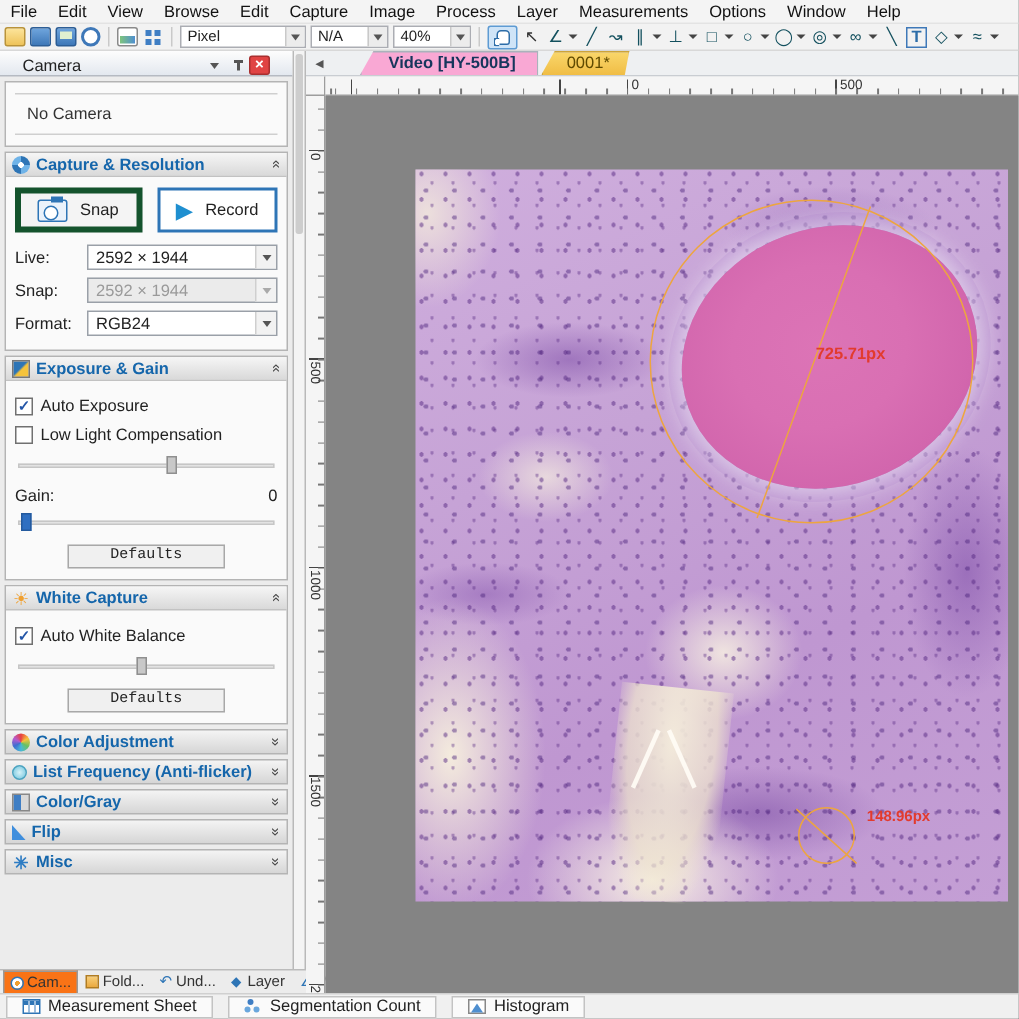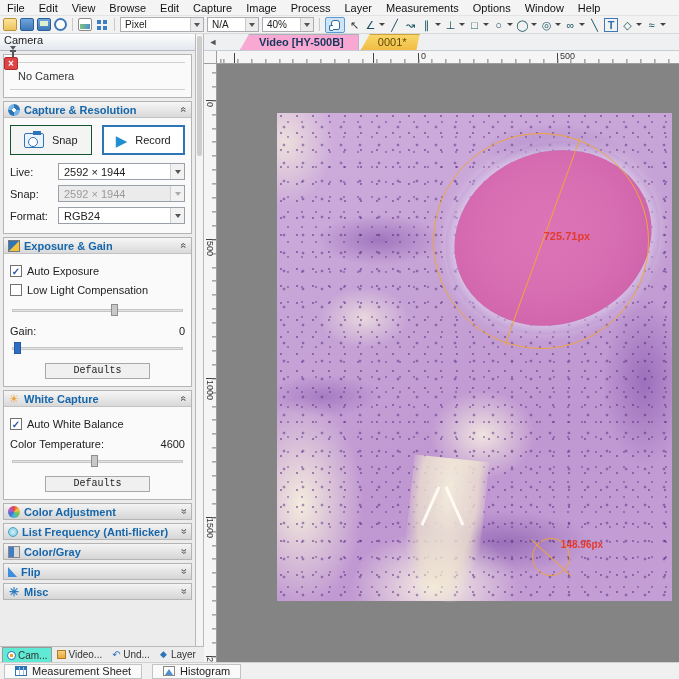--- a/index.html
+++ b/index.html
@@ -28,21 +28,21 @@
   .tri-dn { width:0; height:0; border-left:3px solid transparent; border-right:3px solid transparent; border-top:4px solid #555; }
   .hand-btn { width:20px; height:16px; background:#cfe4f7; border:1px solid #5e9bd3; border-radius:2px; display:flex; align-items:center; justify-content:center; }
   .hand-shape { width:9px; height:10px; background:#fff; border:1px solid #2d6da8; border-radius:3px 3px 2px 2px; position:relative; }
   .hand-shape:after { content:""; position:absolute; left:-3px; top:4px; width:3px; height:4px; background:#fff; border:1px solid #2d6da8; border-right:none; border-radius:2px 0 0 2px; }
   .tool { min-width:13px; text-align:center; color:#13505e; font-size:11px; line-height:16px; cursor:default; }
   .tool.boxed { border:1px solid #3e78b8; color:#2d6da8; font-weight:bold; width:14px; height:14px; line-height:12px; }
   .caret { width:0; height:0; border-left:3px solid transparent; border-right:3px solid transparent; border-top:3px solid #444; margin-left:-1px; }
 
   
   .panel { position:absolute; left:0; top:34px; width:196px; height:612px; background:#ececec; border-right:1px solid #b9b9b9; overflow:hidden; }
-  .panel-titlebar { height:17px; background:linear-gradient(#fdfdfd,#e3e8ef); border-bottom:1px solid #b5bac2; display:flex; align-items:flex-start; padding:0 4px;flex-direction:column; }
+  .panel-titlebar { height:17px; background:linear-gradient(#fdfdfd,#e3e8ef); border-bottom:1px solid #b5bac2; display:flex; align-items:flex-end; padding:0 15px; }
   .panel-title { flex:1; color:#222; }
   .pt-btn { width:14px; height:13px; display:flex; align-items:center; justify-content:center; margin-left:2px; }
   .pin-shape { width:2px; height:7px; background:#555; position:relative; }
   .pin-shape:before { content:""; position:absolute; left:-2px; top:0; width:6px; height:2px; background:#555; }
   .close-btn { width:14px; height:13px; background:#e04343; border:1px solid #a82f2f; border-radius:2px; color:#fff; font-weight:bold; font-size:10px; line-height:11px; text-align:center; }
 
   .sec { margin:3px 3px 0 3px; border:1px solid #b4b4b4; background:#fafafa; }
   .sec-head { height:16px; background:linear-gradient(#f6f6f6,#d9d9d9); border-bottom:1px solid #c2c2c2; display:flex; align-items:center; padding:0 4px; gap:4px; }
   .sec-title { flex:1; color:#1566ab; font-weight:bold; font-size:11px; }
   .chev { font-size:10px; color:#444; display:inline-block; transform:rotate(90deg); }
@@ -59,21 +59,21 @@
   .sic-colorgray { background:linear-gradient(90deg,#3f7ec4 50%,#d9d9d9 50%); border:1px solid #888; }
   .sic-flip { width:0; height:0; border-bottom:10px solid #3f8edd; border-right:9px solid transparent; border-radius:0; margin-top:1px; }
   .sic-darkfield { border-radius:50%; background:#0e7a9e; position:relative; }
   .sic-darkfield:after { content:""; position:absolute; left:3px; top:5px; width:6px; height:2px; background:#fff; }
   .sic-misc { color:#2e7cc3; font-size:12px; line-height:12px; text-align:center; font-weight:bold; }
 
   .hline { height:1px; background:#cfcfcf; margin:3px 0; }
   .nocam { padding:4px 8px; color:#333; }
 
   .cap-btns { display:flex; gap:10px; margin:3px 0 8px 0; }
-  .btn-snap { flex:1; height:30px; background:#f4f4f4; border:1px solid #14532d; display:flex; align-items:center; justify-content:center; gap:8px; }
+  .btn-snap { flex:1; height:30px; background:#f4f4f4; border:4px solid #14532d; display:flex; align-items:center; justify-content:center; gap:8px; }
   .btn-record { flex:1; height:30px; background:#fff; border:2px solid #2e75b6; display:flex; align-items:center; justify-content:center; gap:8px; }
   .snap-ic { width:20px; height:15px; border:1px solid #2e75b6; border-radius:2px; background:#eaf2fb; position:relative; }
   .snap-ic:before { content:""; position:absolute; left:3px; top:3px; width:8px; height:8px; border:1px solid #2e75b6; border-radius:50%; background:#fff; }
   .snap-ic:after { content:""; position:absolute; right:2px; top:-3px; width:8px; height:4px; background:#2e75b6; }
   .rec-ic { color:#1f8fd0; font-size:15px; line-height:15px; }
   .fieldrow { display:flex; align-items:center; margin:5px 0; }
   .fieldrow .flabel { width:48px; color:#222; }
   .combo { flex:1; height:17px; background:#fff; border:1px solid #9aa0a8; display:flex; align-items:center; justify-content:space-between; padding-left:5px; }
   .combo.disabled { background:#ebebeb; color:#9a9a9a; }
   .combo .arr { width:14px; height:15px; display:flex; align-items:center; justify-content:center; background:#f2f2f2; border-left:1px solid #cfcfcf; }
@@ -84,21 +84,21 @@
   .slider { position:relative; height:14px; margin:2px 2px 8px 2px; }
   .slider .track { position:absolute; left:0; right:0; top:6px; height:3px; background:#e3e3e3; border:1px solid #c6c6c6; }
   .slider .thumb { position:absolute; top:1px; width:7px; height:12px; background:#c8c8c8; border:1px solid #8f8f8f; }
   .slider .thumb.blue { background:#2f6fc1; border-color:#245a9e; }
   .btn-defaults { display:block; margin:6px auto 3px auto; width:105px; height:16px; background:#f0f0f0; border:1px solid #a8a8a8; text-align:center; line-height:14px; font-family:"Liberation Mono",monospace; font-size:10px; color:#222; }
 
   .colhead { margin:3px 3px 0 3px; height:17px; border:1px solid #b4b4b4; background:linear-gradient(#f4f4f4,#d6d6d6); display:flex; align-items:center; gap:4px; padding:0 4px; }
 
   .panel-tabs { position:absolute; left:0; top:646px; width:204px; height:16px; background:#ececec; border-top:1px solid #bbb; display:flex; align-items:flex-end; padding-left:2px; }
   .ptab { height:15px; display:flex; align-items:center; gap:2px; padding:0 4px; font-size:10px; color:#333; border:1px solid transparent; }
-  .ptab.active { background:#5eead4; border:1px solid #999; border-bottom:none; }
+  .ptab.active { background:#f97316; border:1px solid #999; border-bottom:none; }
   .pico { width:9px; height:9px; display:inline-block; }
   .pico-cam { border-radius:50%; border:1px solid #2e75b6; background:radial-gradient(circle 2px at 50% 50%, #f0a030 80%, #fff 0); }
   .pico-fold { background:linear-gradient(#f8cf7a,#eaa93f); border:1px solid #b07c22; }
   .pico-und { color:#2e75b6; font-size:10px; line-height:9px; }
   .pico-layer { color:#2e75b6; font-size:9px; line-height:9px; }
   .pico-mea { color:#2e75b6; font-size:9px; line-height:9px; }
 
   .panel-scroll { position:absolute; left:196px; top:34px; width:8px; height:612px; background:#f4f4f4; border-right:1px solid #b9b9b9; }
   .panel-scroll .thumb { position:absolute; left:1px; top:2px; width:5px; height:120px; background:#cdcdcd; border-radius:2px; }
 
@@ -162,21 +162,21 @@
   .vl2 { left:176px; top:372px; transform:rotate(-24deg); }
 
   .meas-circle { position:absolute; border:1px solid #eda53f; border-radius:50%; }
   .mc-big { left:216px; top:69px; width:216px; height:216px; }
   .mc-small { left:315px; top:474px; width:38px; height:38px; }
   .meas-line { position:absolute; height:0; border-top:1px solid #eda53f; }
   .ml-big { left:215px; top:177px; width:221px; transform:rotate(110deg); }
   .ml-small { left:307px; top:493px; width:54px; transform:rotate(42deg); }
   .meas-label { position:absolute; color:#e23b2e; font-weight:bold; font-size:11px; text-align:center; }
   .mlab-big { left:305px; top:166px; width:90px; }
-  .mlab-small { left:325px; top:475px; width:80px; font-size:10px; }
+  .mlab-small { left:342px; top:475px; width:80px; font-size:10px; }
 
   
   .bottombar { position:absolute; left:0; top:662px; width:679px; height:17px; background:#f0f0f0; border-top:1px solid #d0d0d0; display:flex; align-items:center; gap:10px; padding-left:4px; }
   .dockbtn { height:15px; display:flex; align-items:center; gap:5px; background:#fafafa; border:1px solid #c3c3c3; padding:0 10px; color:#222; }
   .dico { width:12px; height:10px; display:inline-block; }
   .dico-sheet { border:1px solid #2e75b6; background:linear-gradient(#2e75b6 0 3px, #fff 3px), #fff; background-image:repeating-linear-gradient(90deg, transparent 0 3px, #9dbede 3px 4px), linear-gradient(#2e75b6 0 3px, #fff 3px); }
   .dico-seg { position:relative; }
   .dico-seg:after { content:""; position:absolute; left:2px; top:0; width:4px; height:4px; border-radius:50%; background:#3f7ec4; box-shadow:4px 5px 0 #6aa7dd, -2px 5px 0 #6aa7dd; }
   .dico-hist { border:1px solid #888; background:#fff; position:relative; }
   .dico-hist:after { content:""; position:absolute; left:1px; bottom:0; width:0; height:0; border-left:4px solid transparent; border-right:4px solid transparent; border-bottom:6px solid #4f8fd0; }
@@ -360,24 +360,20 @@
     <div class="sec-head">
       <span class="sic sic-wb">☀</span>
       <span class="sec-title">White Capture</span>
       <span class="chev">«</span>
     </div>
     <div class="sec-body">
       <div class="cbrow">
         <span class="cbox">✓</span>
         <span>Auto White Balance</span>
       </div>
-      <div class="valrow">
-        <span>Color Temperature:</span>
-        <span>4600</span>
-      </div>
       <div class="slider">
         <span class="track"></span>
         <span class="thumb" style="left:46%"></span>
       </div>
       <div class="btn-defaults">Defaults</div>
     </div>
   </div>
 
   <div class="colhead">
     <span class="sic sic-coloradj"></span>
@@ -411,21 +407,21 @@
   <span class="thumb"></span>
 </div>
 
 <div class="panel-tabs">
   <span class="ptab active">
     <span class="pico pico-cam"></span>
     <span>Cam...</span>
   </span>
   <span class="ptab">
     <span class="pico pico-fold"></span>
-    <span>Video...</span>
+    <span>Fold...</span>
   </span>
   <span class="ptab">
     <span class="pico pico-und">↶</span>
     <span>Und...</span>
   </span>
   <span class="ptab">
     <span class="pico pico-layer">◆</span>
     <span>Layer</span>
   </span>
   <span class="ptab">
@@ -467,16 +463,20 @@
     <div class="meas-label mlab-small">148.96px</div>
   </div>
 </div>
 
 <div class="bottombar">
   <span class="dockbtn">
     <span class="dico dico-sheet"></span>
     <span>Measurement Sheet</span>
   </span>
   <span class="dockbtn">
+    <span class="dico dico-seg"></span>
+    <span>Segmentation  Count</span>
+  </span>
+  <span class="dockbtn">
     <span class="dico dico-hist"></span>
     <span>Histogram</span>
   </span>
 </div>
 
 </body></html>

